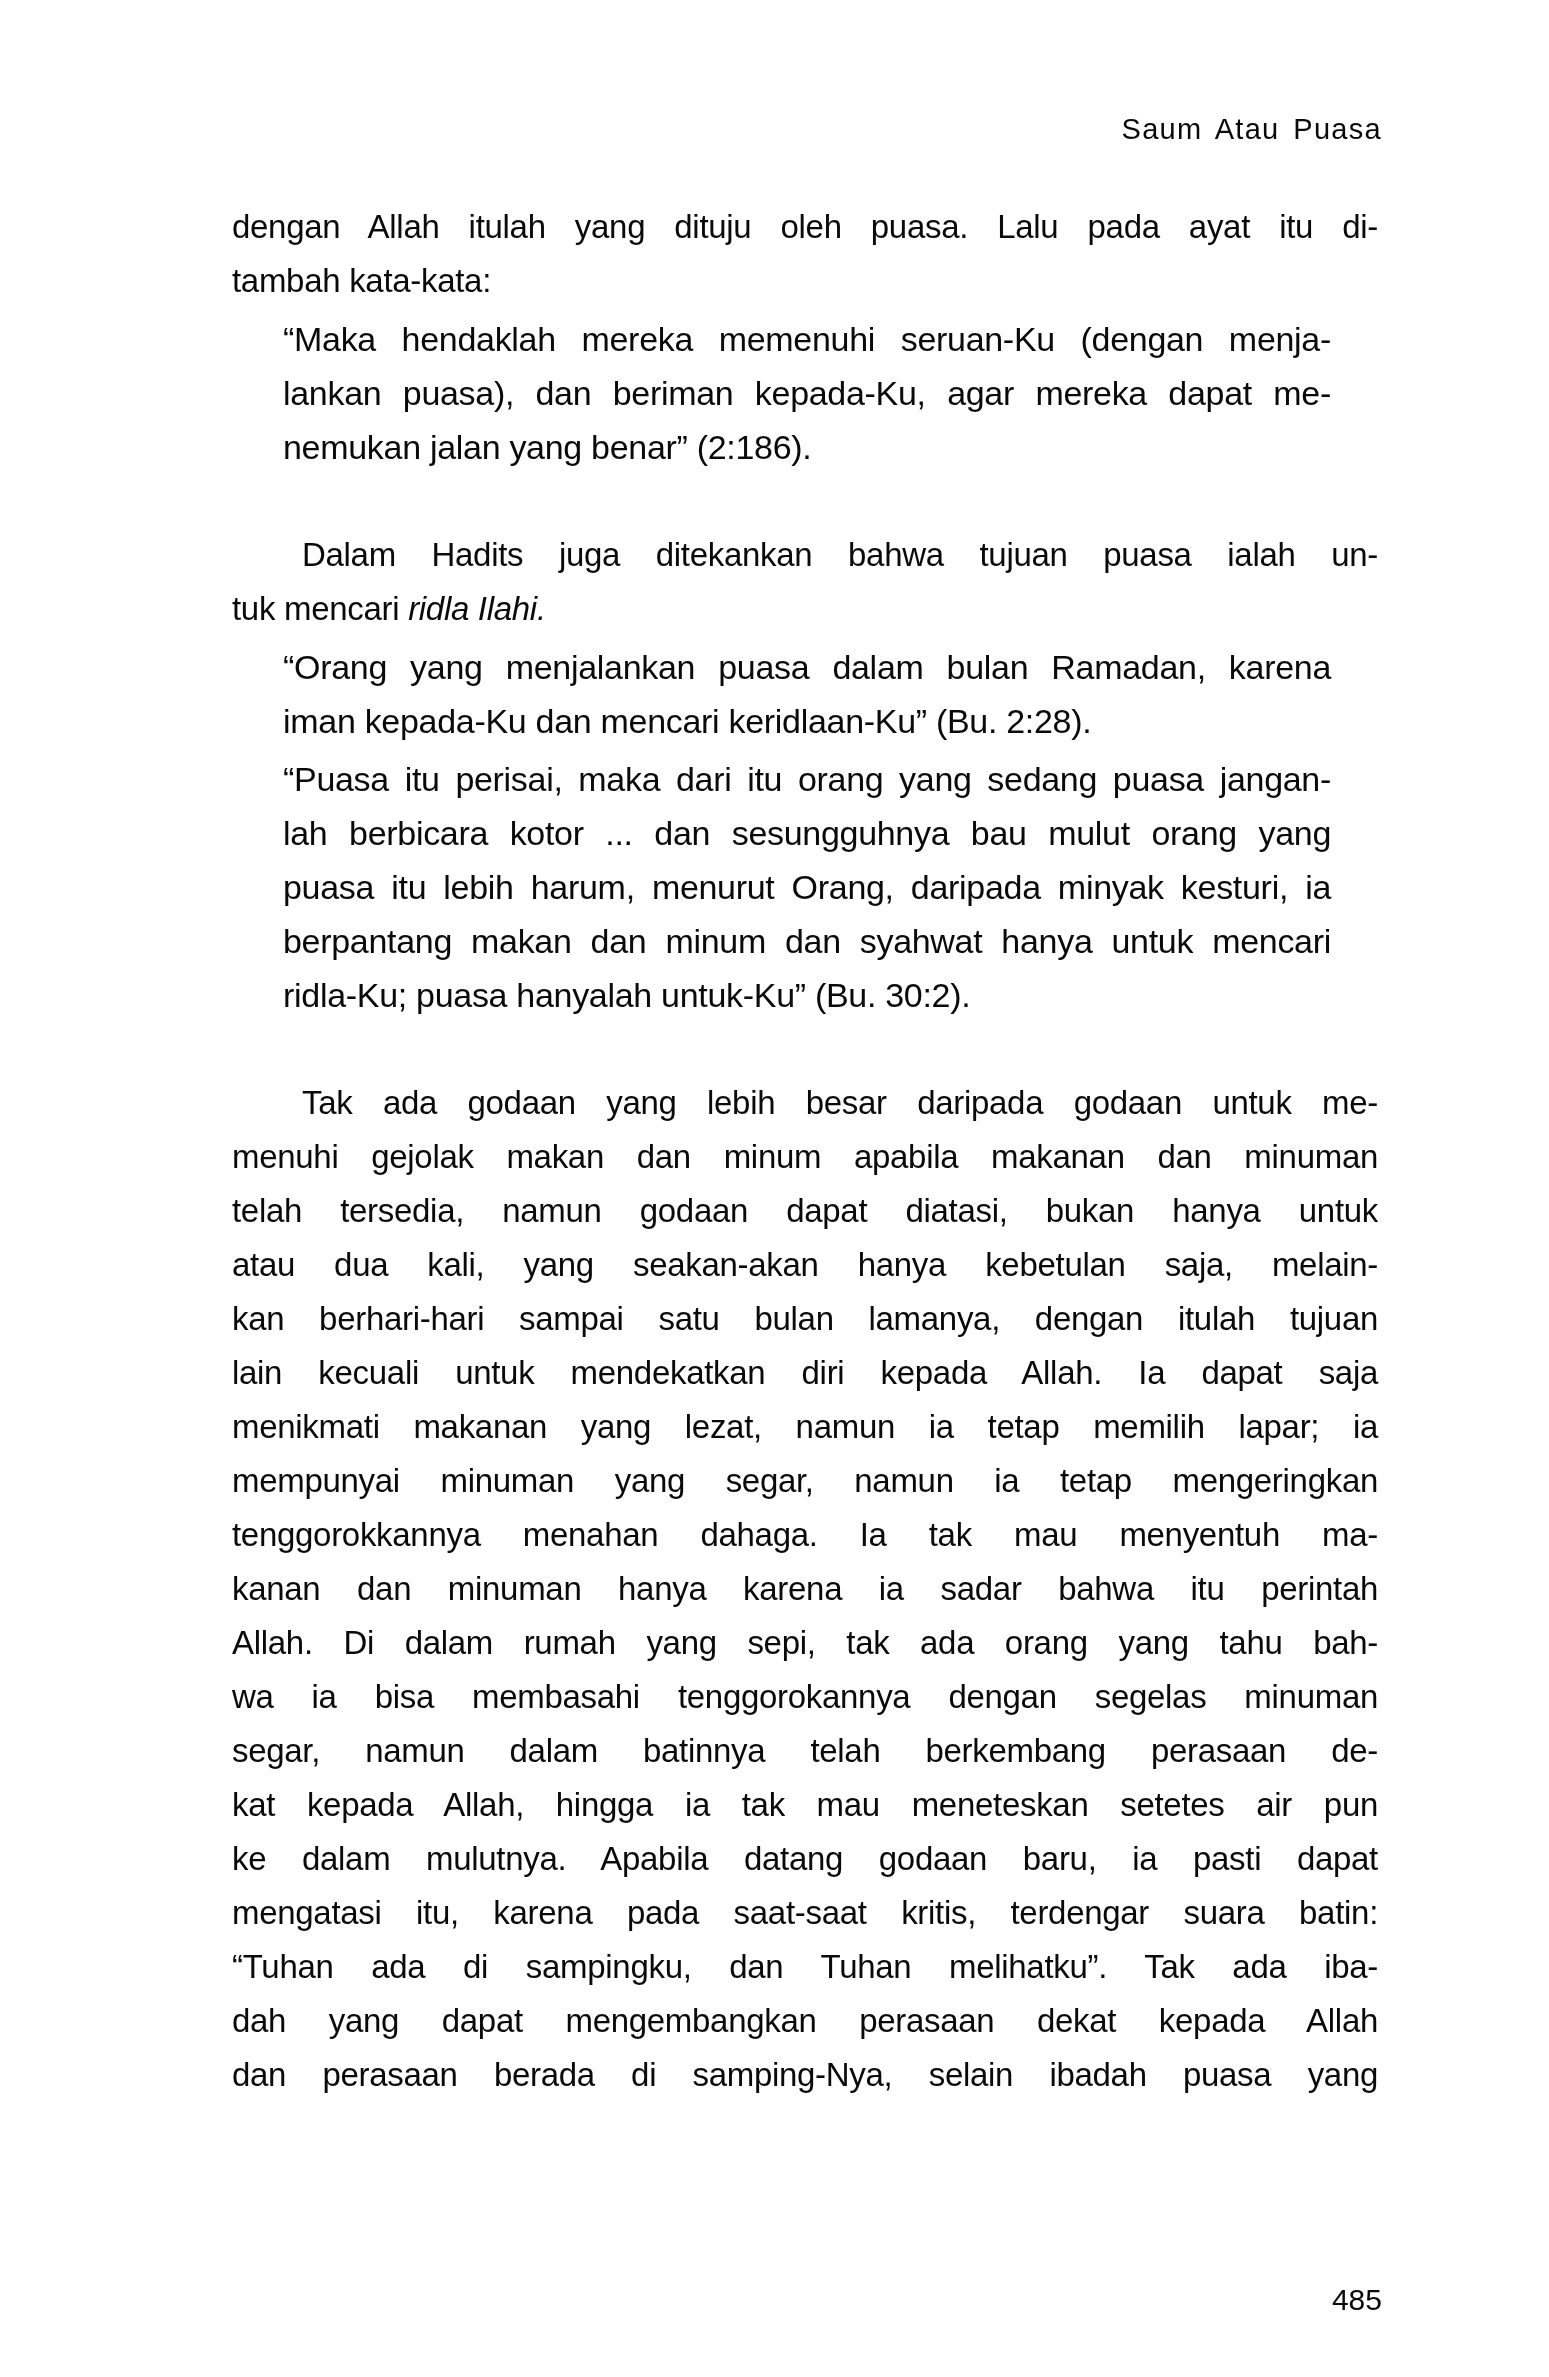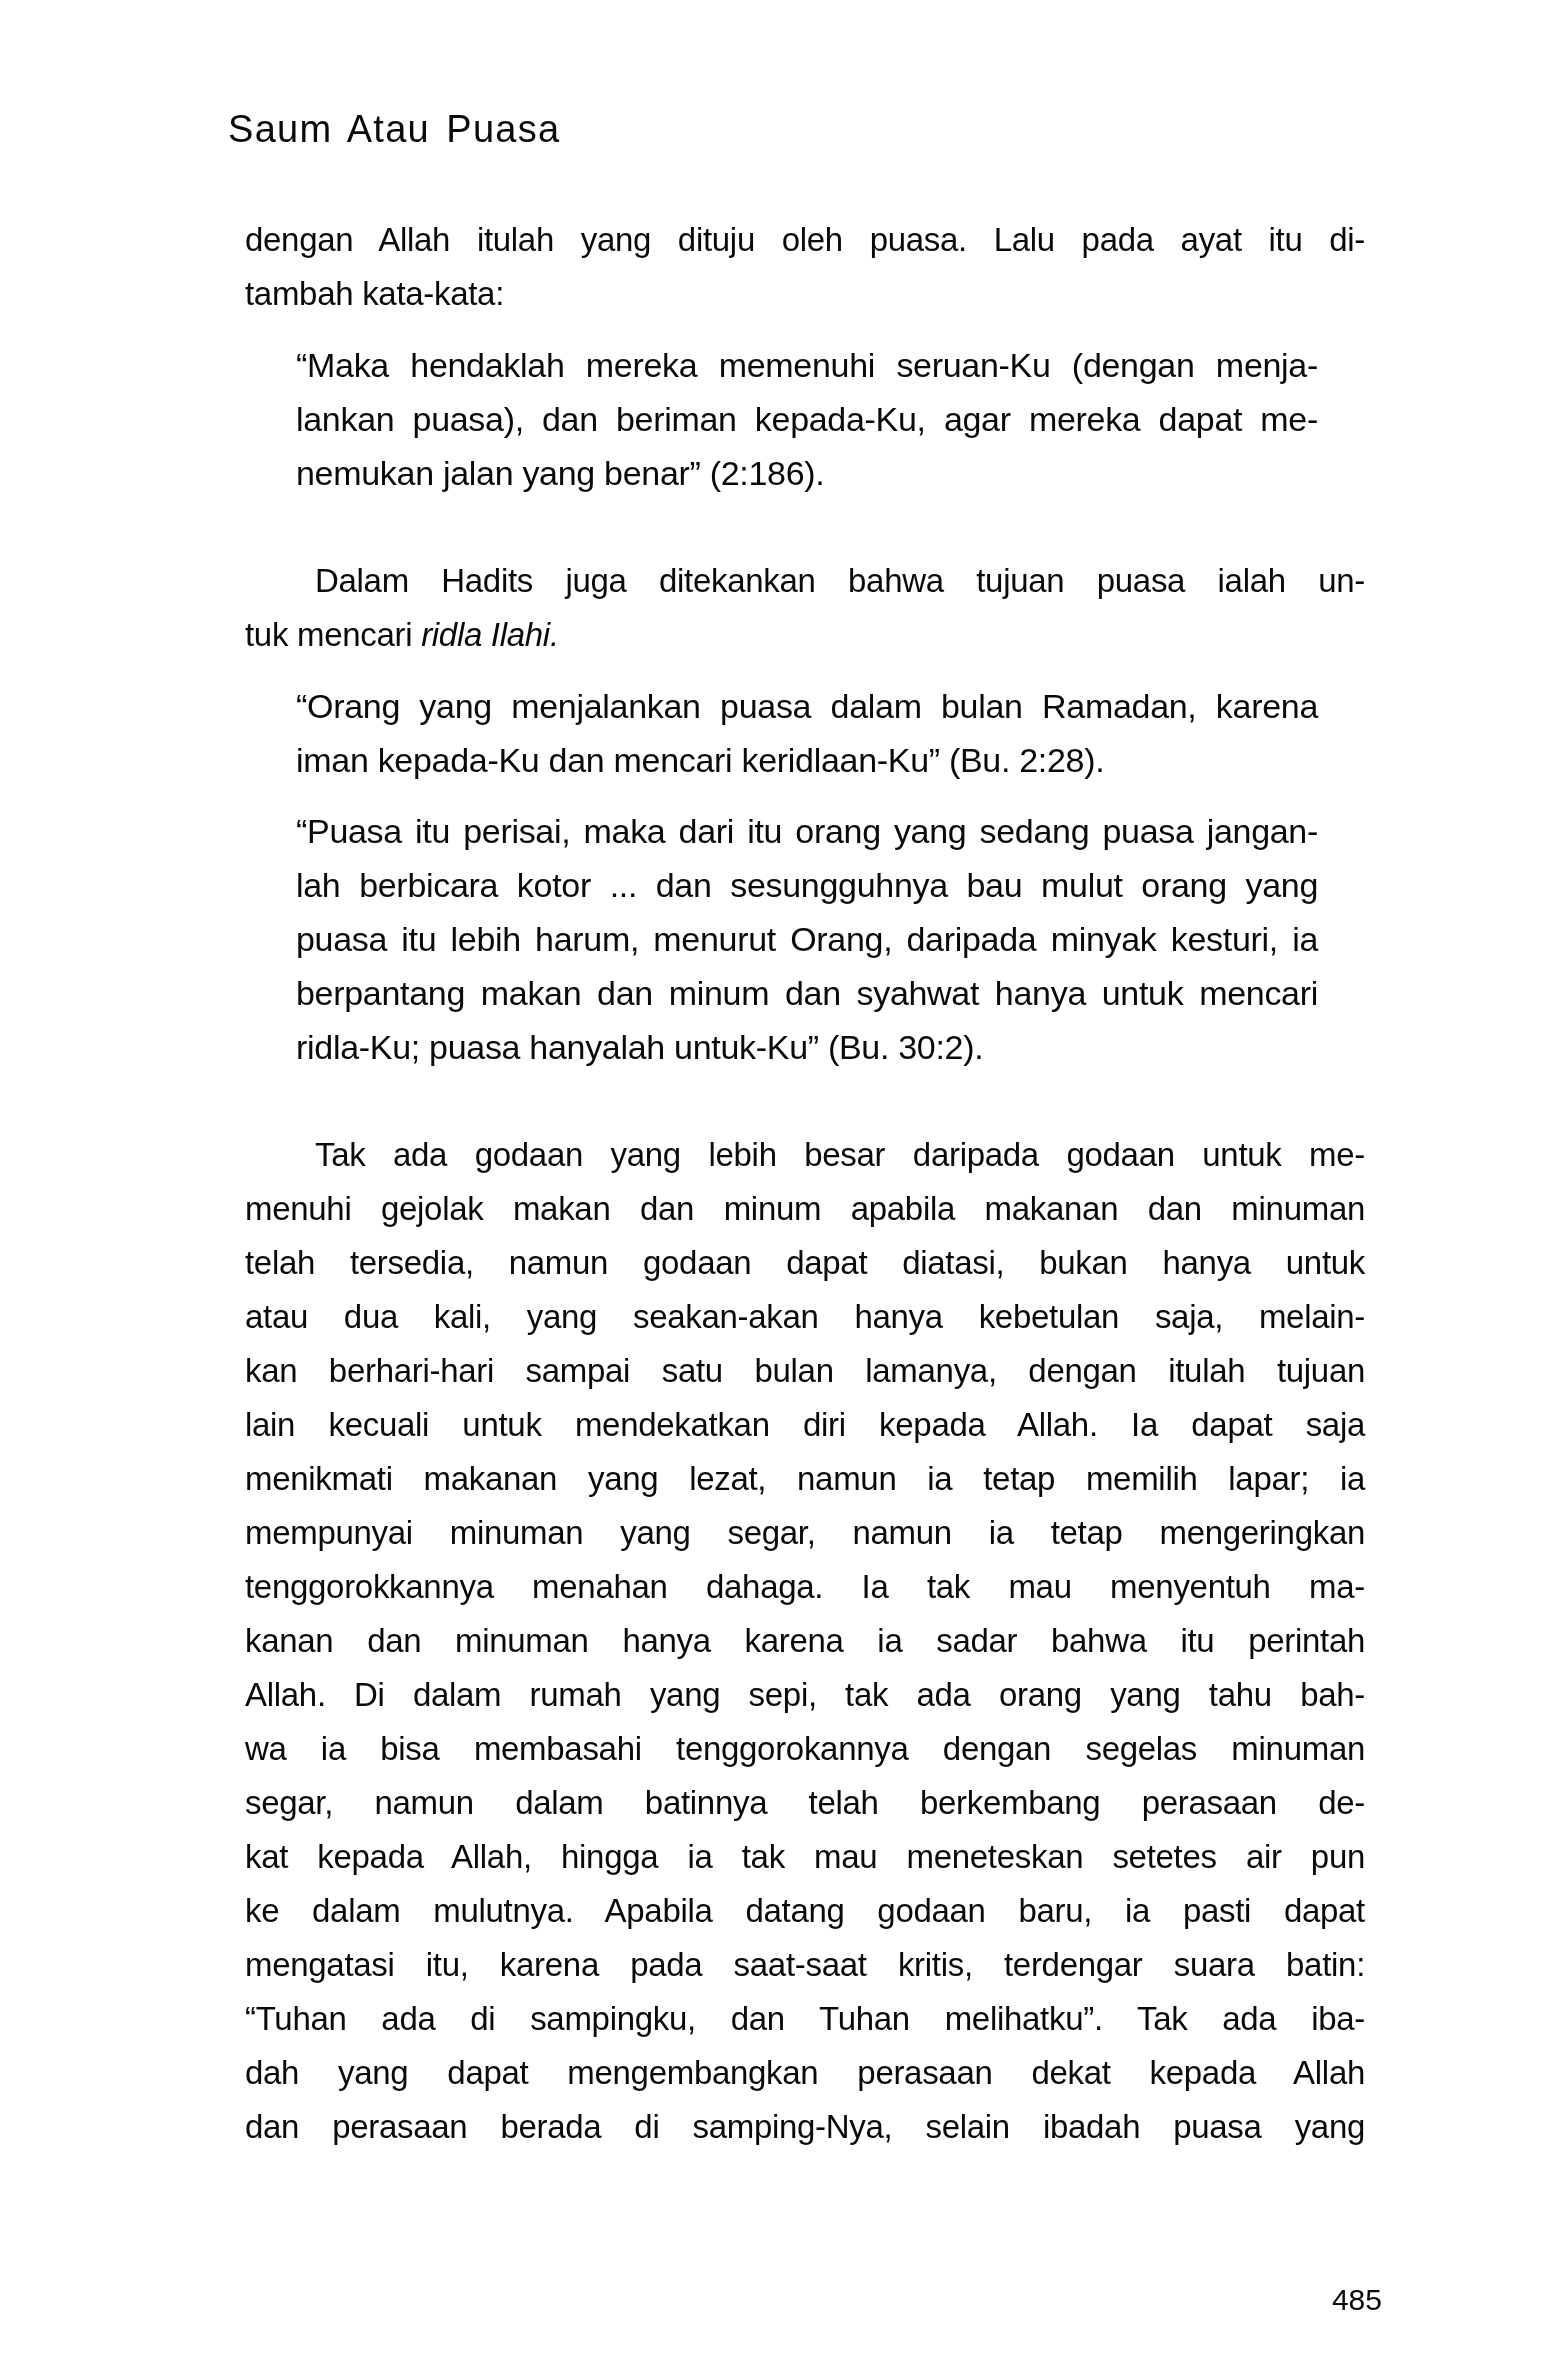--- a/index.html
+++ b/index.html
@@ -14,33 +14,33 @@
     background: #ffffff;
     color: #0a0a0a;
     font-family: "Liberation Sans", "DejaVu Sans", sans-serif;
     overflow: hidden;
   }
   .header {
     position: absolute;
     top: 112px;
     left: 228px;
     width: 1154px;
-    text-align: left;
-    font-size: 38px;
+    text-align: right;
+    font-size: 29px;
     line-height: 35px;
     letter-spacing: 1.3px;
     word-spacing: 4.4px;
   }
   .content {
     position: absolute;
     top: 196px;
     left: 228px;
     width: 1154px;
   }
-  .block { margin: 17px; }
+  .block { margin: 4px; }
   .gap { margin-top: 54px; }
   .line {
     font-size: 33px;
     line-height: 54px;
     height: 54px;
     letter-spacing: -0.3px;
   }
   .j {
     text-align: justify;
     text-align-last: justify;

